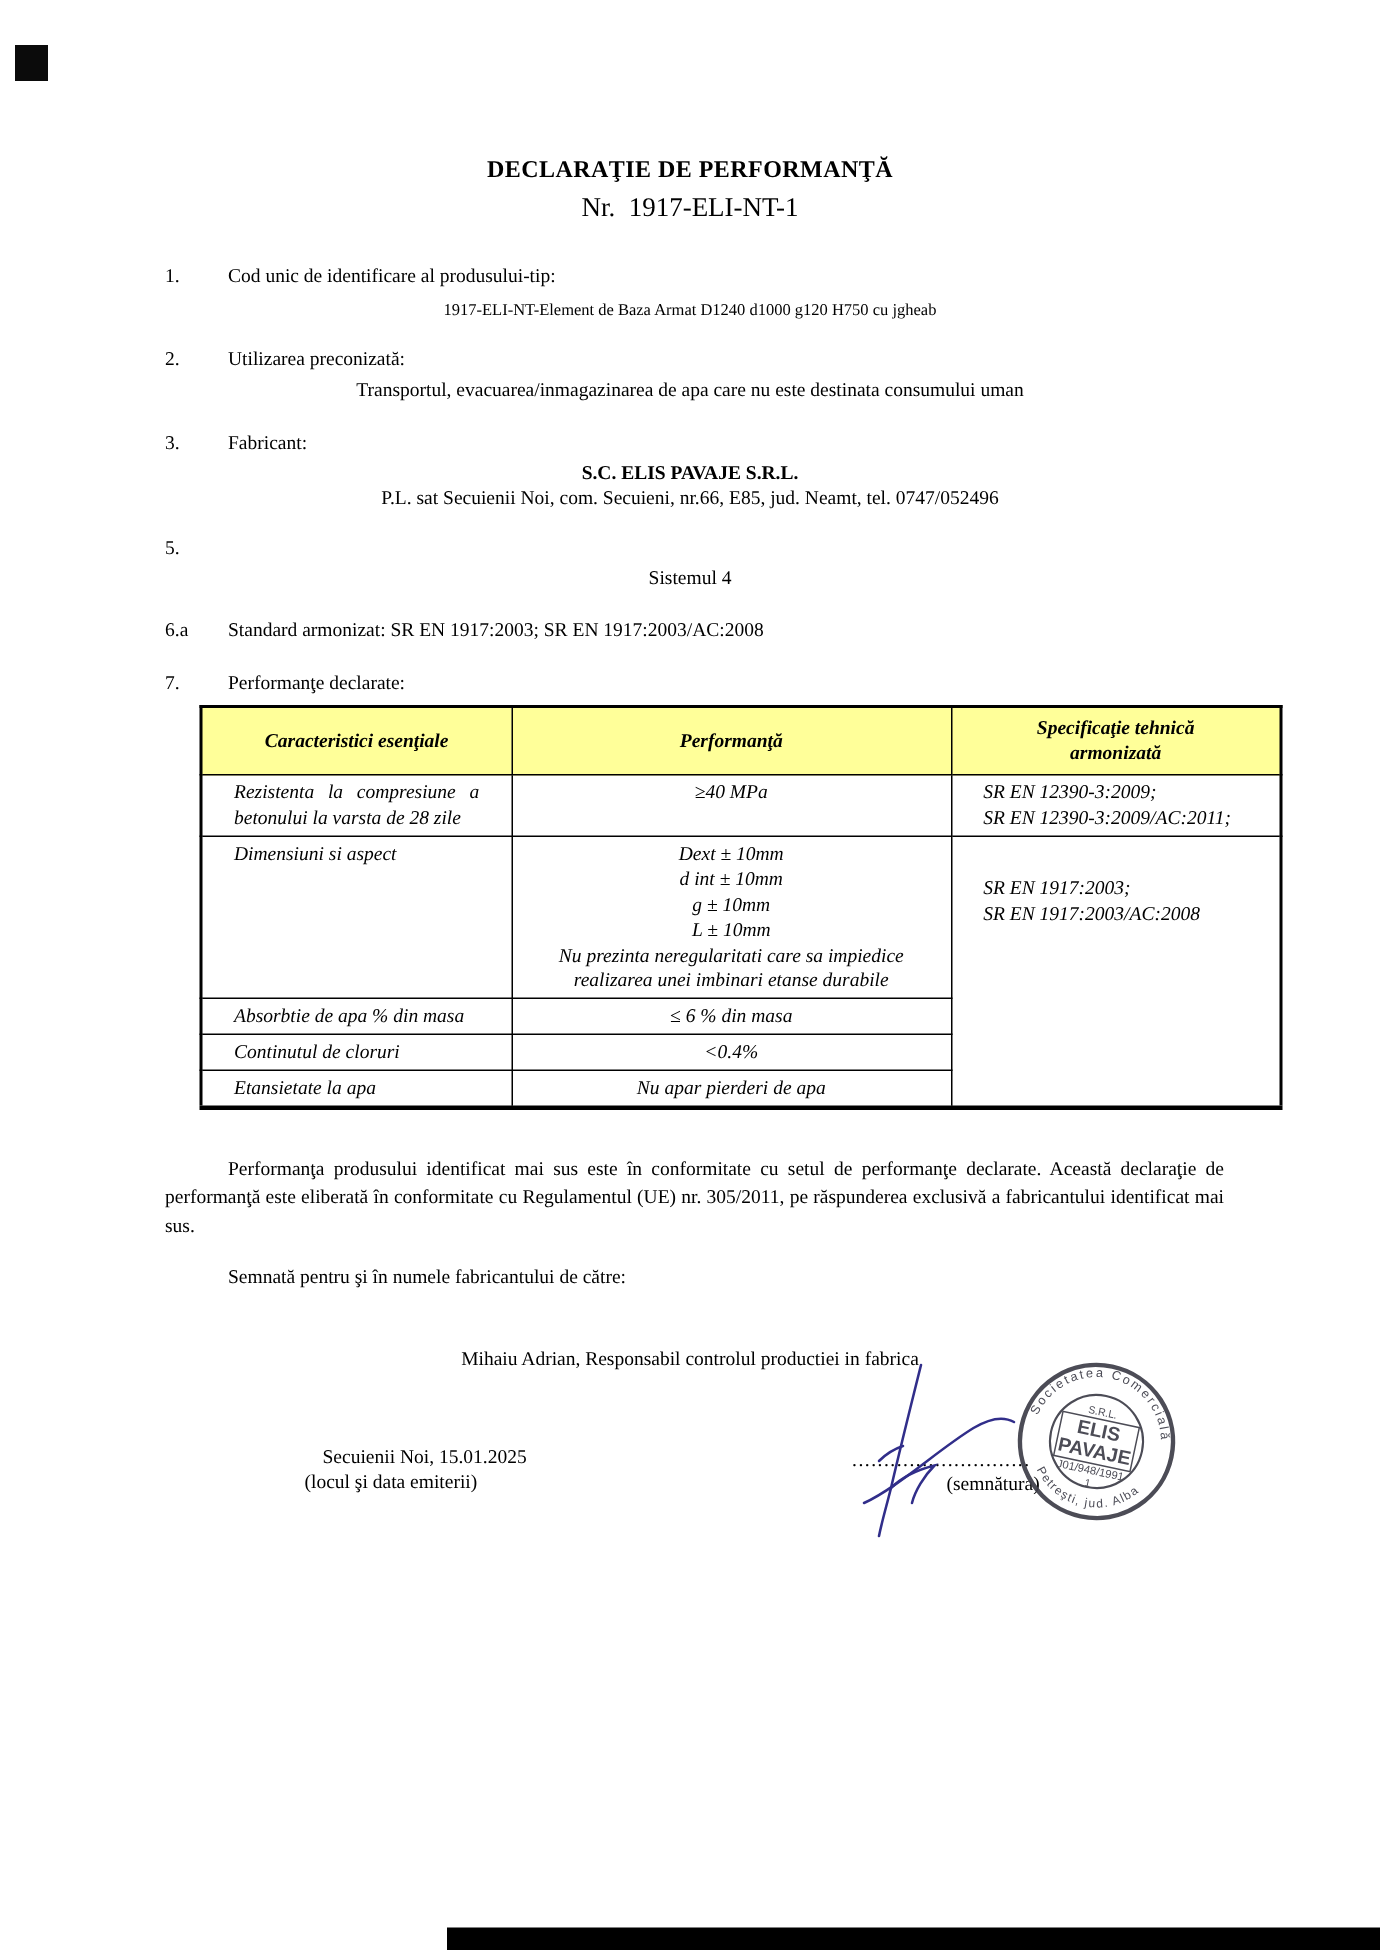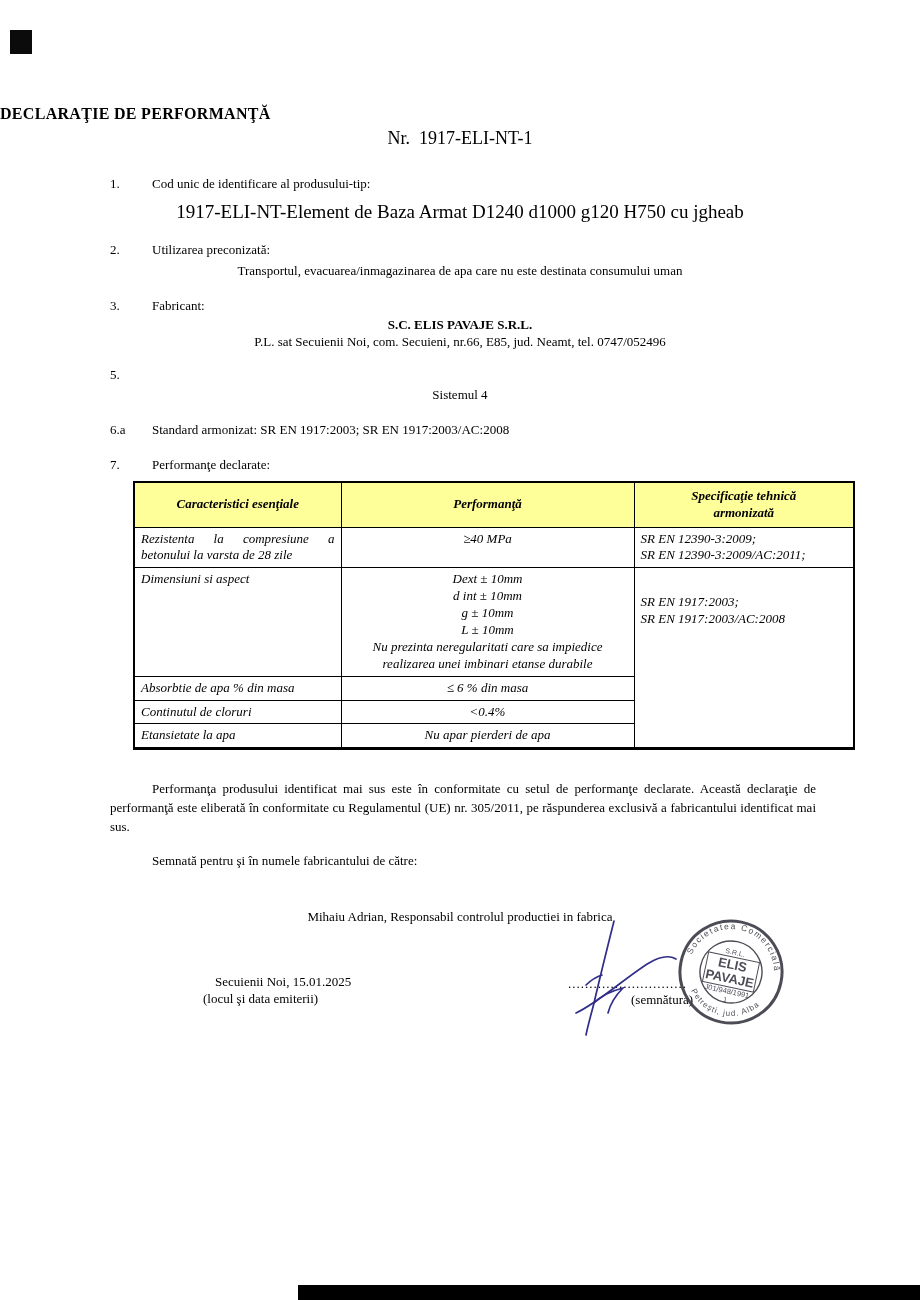--- a/index.html
+++ b/index.html
@@ -18,30 +18,31 @@
   .artifact-tl {
     position: absolute; left: 10px; top: 30px; width: 22px; height: 24px;
     background: #0b0b0b;
   }
   .artifact-bottom {
     position: absolute; left: 298px; bottom: 0; width: 622px; height: 15px;
     background: #000;
   }
   .doc-title {
     margin-top: 104px;
+    text-align: center;
     font-weight: bold;
     font-size: 16px;
     letter-spacing: 0.3px;
   }
   .doc-number { text-align: center; font-size: 18px; margin-top: 2px; white-space: pre; }
 
   .item { display: flex; margin-left: 110px; margin-right: 60px; }
   .item-num { flex: 0 0 42px; }
   .it-1 { margin-top: 26px; }
-  .val-large { text-align: center; font-size: 19px; margin-top: 7px; }
+  .val-large { text-align: center; font-size: 11px; margin-top: 7px; }
   .it-2 { margin-top: 17px; }
   .val-center { text-align: center; margin-top: 4px; }
   .it-3 { margin-top: 18px; }
   .fab-line1 { text-align: center; margin-top: 3px; font-weight: bold; }
   .fab-line2 { text-align: center; }
   .it-5 { margin-top: 16px; }
   .sys-line { text-align: center; margin-top: 3px; }
   .it-6 { margin-top: 18px; }
   .it-7 { margin-top: 18px; }
 
@@ -60,21 +61,21 @@
     font-size: 13px;
   }
   .perf-table th {
     background: #ffff99;
     font-weight: bold;
     text-align: center;
     vertical-align: middle;
     padding: 5px 4px;
     white-space: pre-line;
   }
-  .perf-table td { padding: 3px 6px; }
+  .perf-table td { padding: 3px 21px; }
   .cell-left { text-align: left; }
   .cell-just { text-align: justify; }
   .cell-center { text-align: center; }
   .pre { white-space: pre-line; }
   .spec-merged { padding-top: 26px !important; }
   .row-tall td { height: 106px; }
 
   .closing-paragraph {
     margin: 30px 0 0 110px;
     width: 706px;

